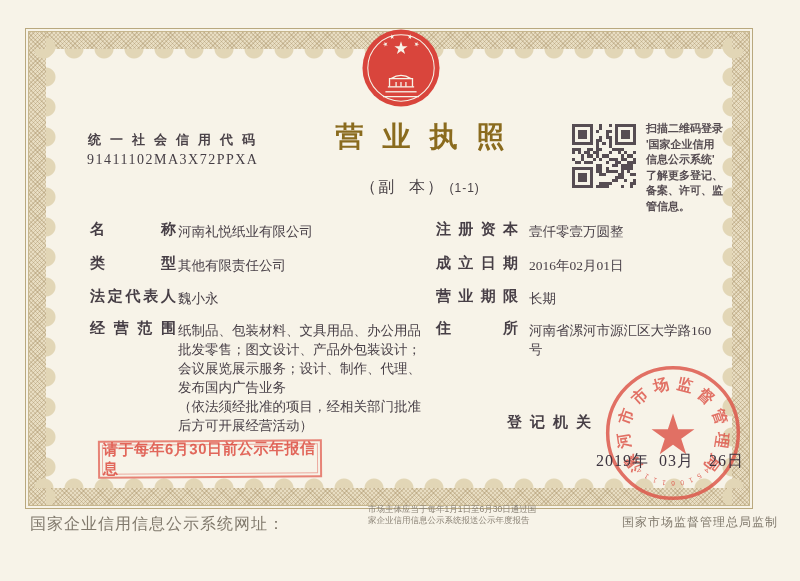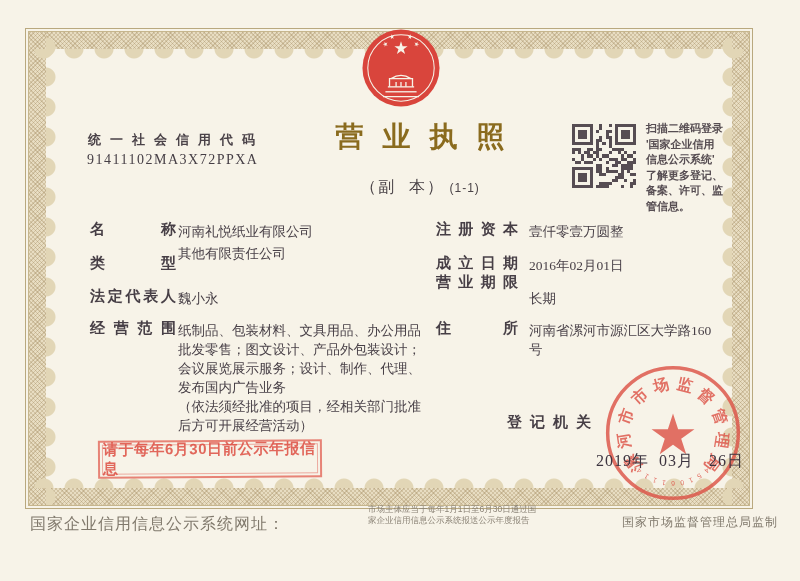--- a/index.html
+++ b/index.html
@@ -363,40 +363,40 @@
 '国家企业信用
 信息公示系统'
 了解更多登记、
 备案、许可、监
 管信息。</div>
 
   <div class="lbl l-lbl" style="top:220px">名称</div>
   <div class="val l-val" style="top:222px">河南礼悦纸业有限公司</div>
 
   <div class="lbl l-lbl" style="top:254px">类型</div>
-  <div class="val l-val" style="top:244px">其他有限责任公司</div>
+  <div class="val l-val" style="top:256px">其他有限责任公司</div>
 
   <div class="lbl l-lbl" style="top:287px">法定代表人</div>
   <div class="val l-val" style="top:289px">魏小永</div>
 
   <div class="lbl l-lbl" style="top:319px">经营范围</div>
   <div class="val l-val pre" style="top:321px">纸制品、包装材料、文具用品、办公用品
 批发零售；图文设计、产品外包装设计；
 会议展览展示服务；设计、制作、代理、
 发布国内广告业务
 （依法须经批准的项目，经相关部门批准
 后方可开展经营活动）</div>
 
   <div class="lbl r-lbl" style="top:220px">注册资本</div>
   <div class="val r-val" style="top:222px">壹仟零壹万圆整</div>
 
   <div class="lbl r-lbl" style="top:254px">成立日期</div>
   <div class="val r-val" style="top:256px">2016年02月01日</div>
 
-  <div class="lbl r-lbl" style="top:273px">营业期限</div>
+  <div class="lbl r-lbl" style="top:287px">营业期限</div>
   <div class="val r-val" style="top:289px">长期</div>
 
   <div class="lbl r-lbl" style="top:319px">住所</div>
   <div class="val r-val pre" style="top:321px">河南省漯河市源汇区大学路160
 号</div>
 
   <div class="lbl registrar">登记机关</div>
 
   <div class="seal">
     <svg viewBox="0 0 180 180" width="140" height="140">

